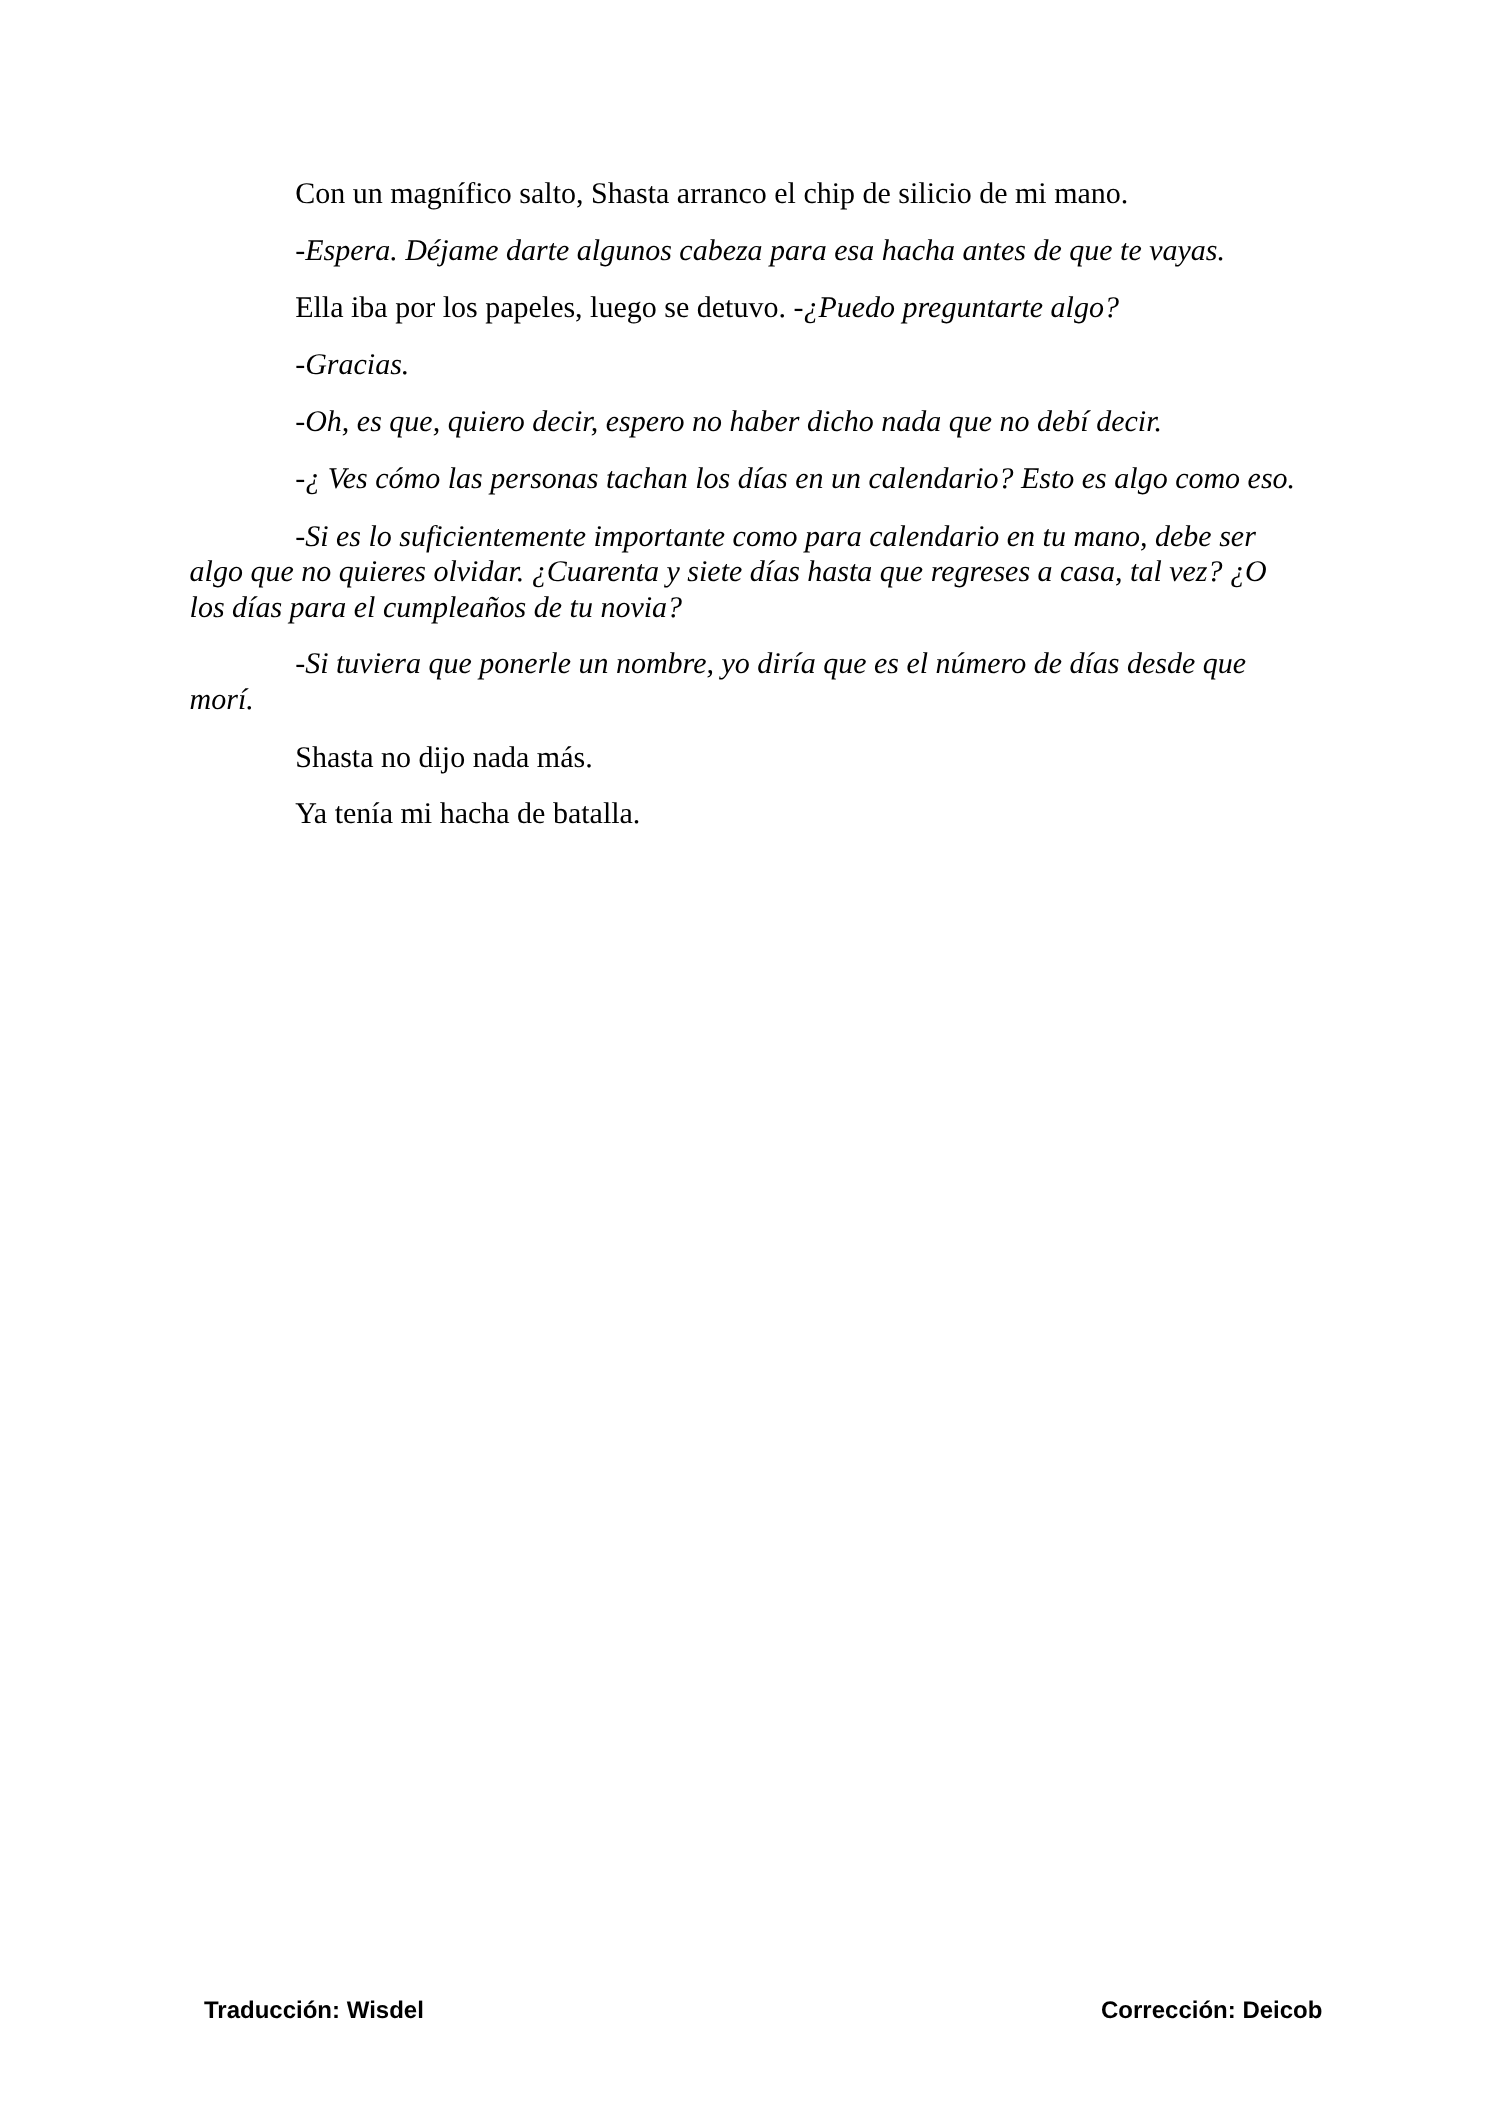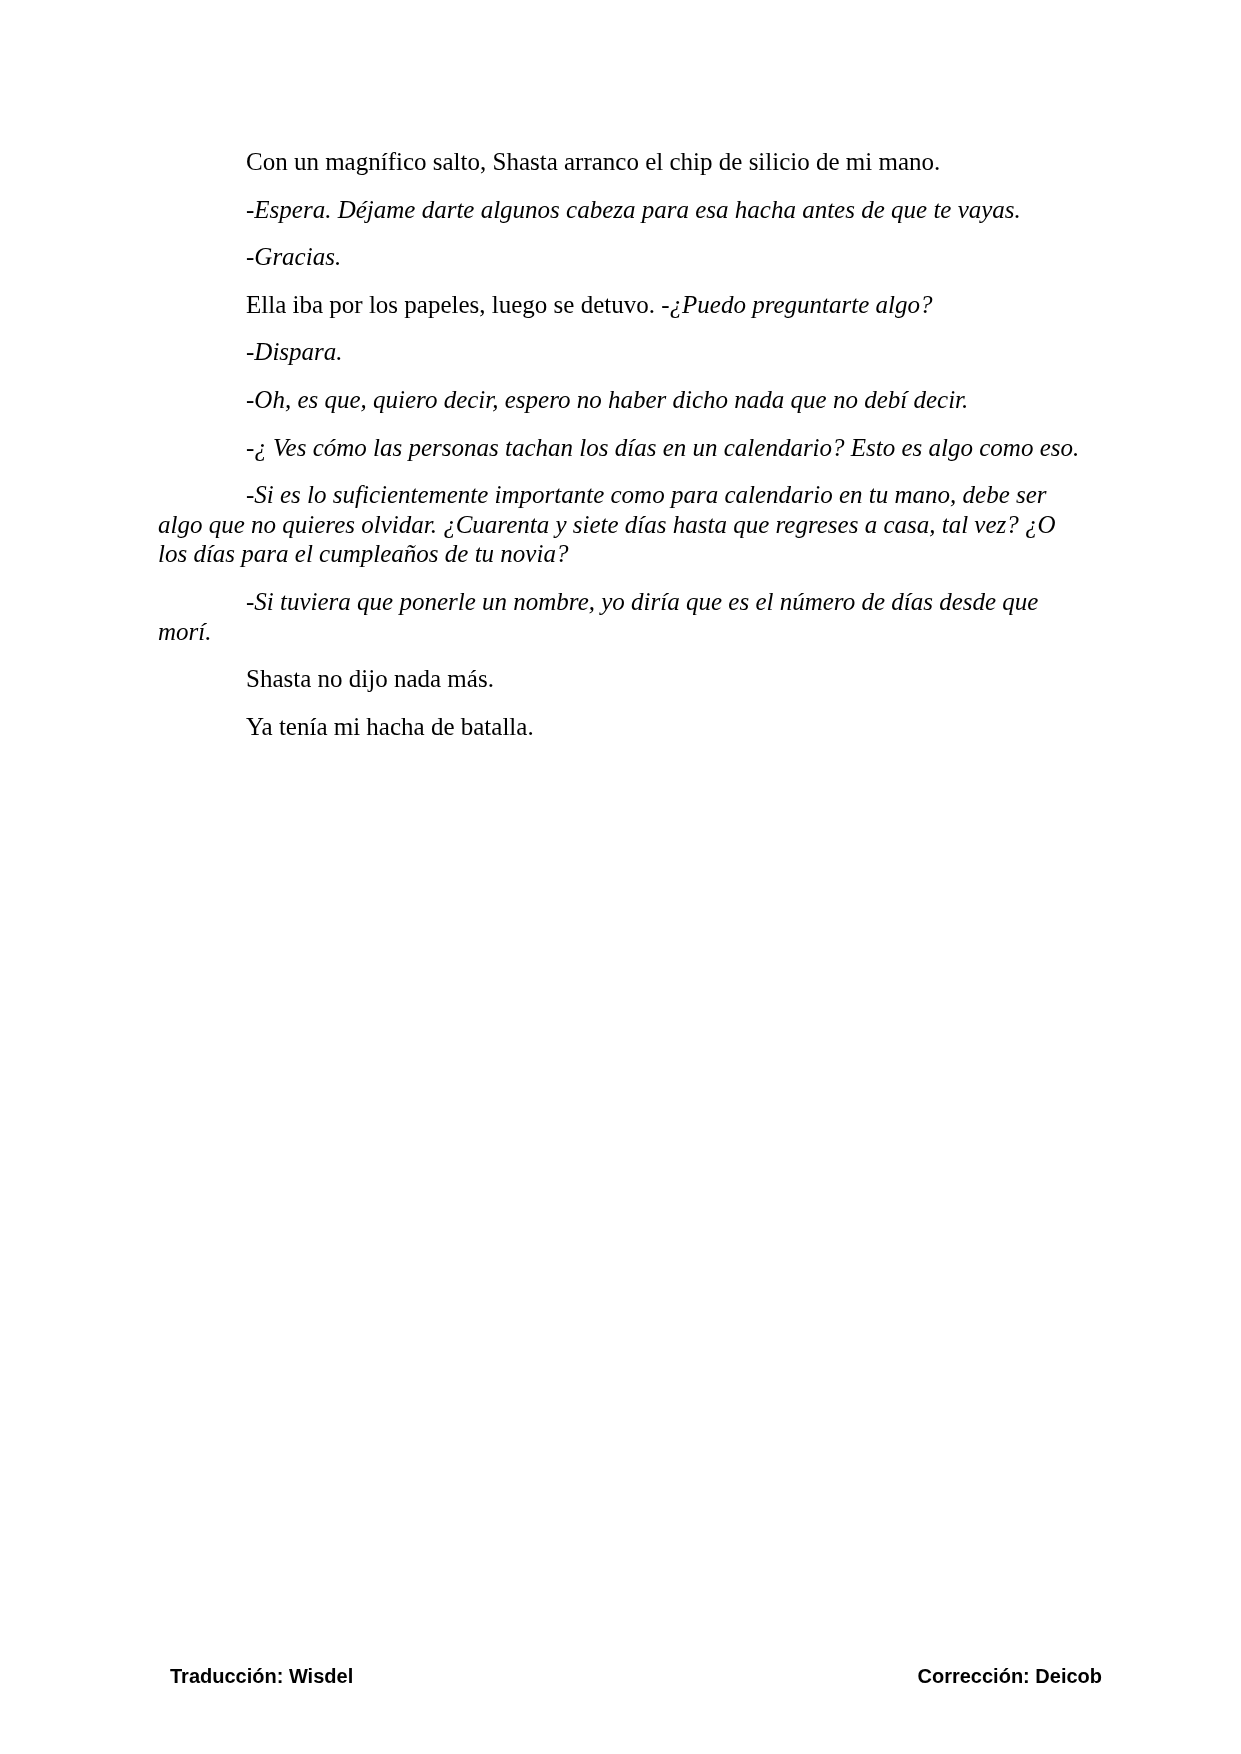--- a/index.html
+++ b/index.html
@@ -47,23 +47,22 @@
   }
 </style>
 </head>
 <body>
 
 <div class="page">
 
   <div class="doc-body">
       <p class="para"><span class="run">Con un magnífico salto, Shasta arranco el chip de silicio de mi mano.</span></p>
       <p class="para"><span class="run italic">-Espera. Déjame darte algunos cabeza para esa hacha antes de que te vayas.</span></p>
+      <p class="para"><span class="run">Ella iba por los papeles, luego se detuvo. </span><span class="run italic">-¿Puedo preguntarte algo?</span></p>
       <p class="para"><span class="run italic">-Gracias.</span></p>
-      <p class="para"><span class="run">Ella iba por los papeles, luego se detuvo. </span><span class="run italic">-¿Puedo preguntarte algo?</span></p>
-      <p class="para"><span class="run italic">-Dispara.</span></p>
       <p class="para"><span class="run italic">-Oh, es que, quiero decir, espero no haber dicho nada que no debí decir.</span></p>
       <p class="para"><span class="run italic">-¿ Ves cómo las personas tachan los días en un calendario? Esto es algo como eso.</span></p>
       <p class="para"><span class="run italic">-Si es lo suficientemente importante como para calendario en tu mano, debe ser algo que no quieres olvidar. ¿Cuarenta y siete días hasta que regreses a casa, tal vez? ¿O los días para el cumpleaños de tu novia?</span></p>
       <p class="para"><span class="run italic">-Si tuviera que ponerle un nombre, yo diría que es el número de días desde que morí.</span></p>
       <p class="para"><span class="run">Shasta no dijo nada más.</span></p>
       <p class="para"><span class="run">Ya tenía mi hacha de batalla.</span></p>
     </div>
 
   <div class="page-footer">
     <span>Traducción: Wisdel</span>

